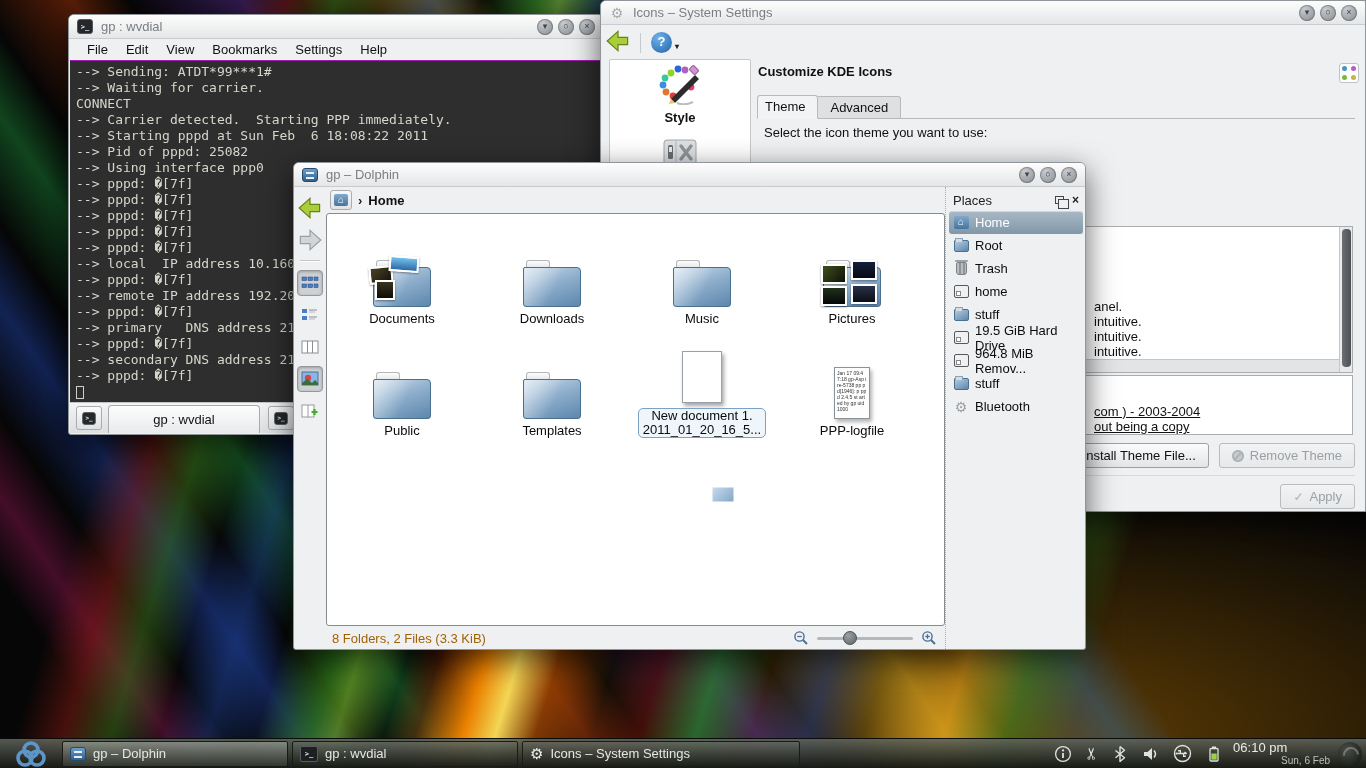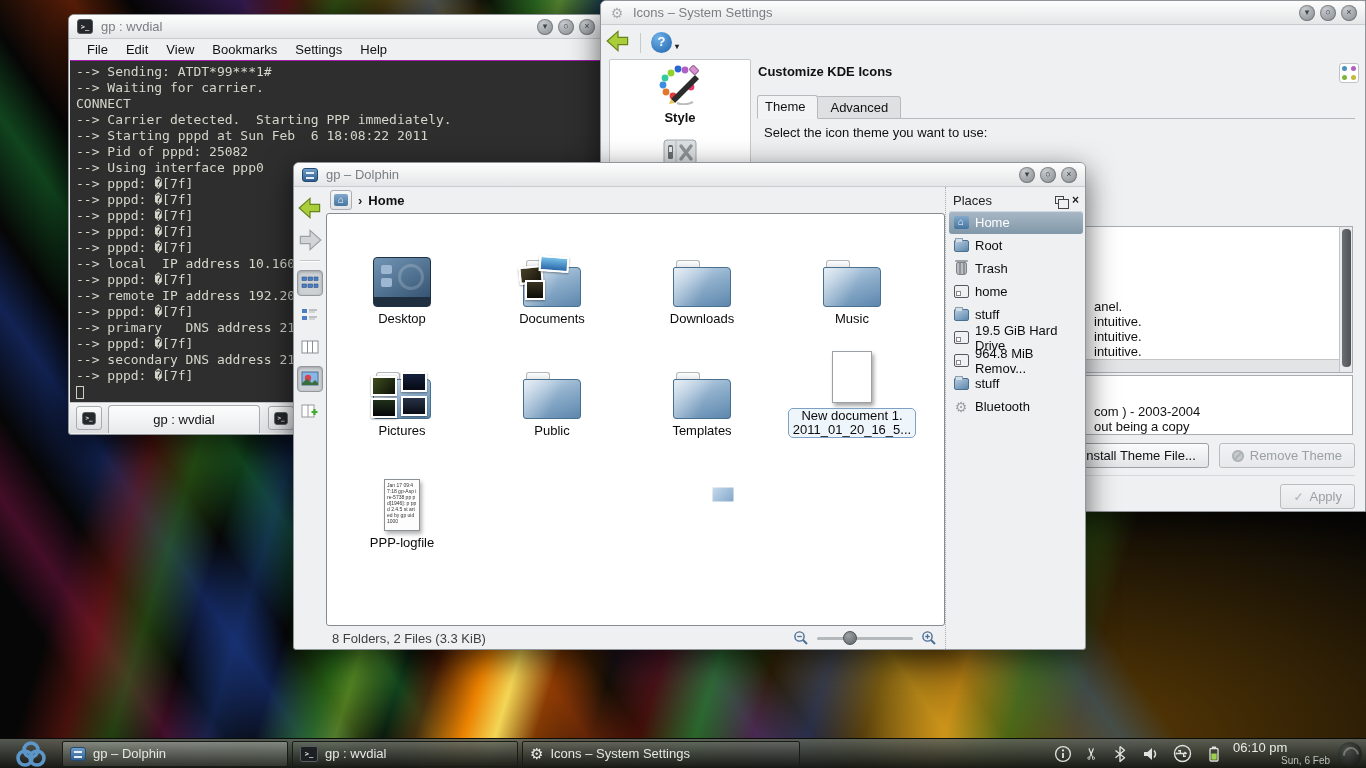--- a/index.html
+++ b/index.html
@@ -89,21 +89,21 @@
   .ss-tabline { position:absolute; left:156px; right:10px; top:117px; border-top:1px solid #b7babd; }
   .ss-prompt { position:absolute; left:163px; top:124px; color:#111;text-align:center; }
   .theme-list { position:absolute; left:160px; right:12px; top:225px; height:147px; background:#fff;
                 border:1px solid #a9adb0; }
   .frag-lines { position:absolute; left:332px; top:72px; color:#111; line-height:15px; }
   .theme-hscroll { position:absolute; left:0; right:13px; bottom:0; height:13px; background:#e2e4e6; border-top:1px solid #c3c6c8; }
   .theme-vscroll { position:absolute; right:0; top:0; bottom:0; width:13px; background:#e8eaec; border-left:1px solid #c3c6c8; }
   .theme-vscroll i { position:absolute; left:1.5px; right:1.5px; top:2px; height:138px; background:linear-gradient(90deg,#6b6f73,#4e5256); border-radius:4px; }
   .theme-desc { position:absolute; left:160px; right:12px; top:374px; height:60px; background:#fff;
                 border:1px solid #a9adb0; }
-  .theme-desc .frag-lines2 { position:absolute; left:332px; top:28px; color:#111; line-height:15px; }
+  .theme-desc .frag-lines2 { position:absolute; left:332px; top:28px; color:#111; line-height:15px;text-decoration:underline; }
   .ss-btnrow { position:absolute; top:442px; right:10px; display:flex; gap:10px; }
   .kbtn { height:25px; padding:0 12px; display:inline-flex; align-items:center; gap:6px;
           background:linear-gradient(#fbfcfc,#e2e4e6); border:1px solid #9da1a5; border-radius:3px; color:#111; }
   .kbtn.disabled { color:#9ba0a4; background:linear-gradient(#f2f3f4,#e6e8ea); border-color:#b9bdc0; }
   .arrow-blue { width:0; height:0; border:5px solid transparent; border-left:8px solid #2f77c0; margin-right:-2px; }
   .no-entry { width:12px; height:12px; border-radius:50%; background:#c7cbce;
               box-shadow:inset 0 0 0 2px #aeb3b6; position:relative; }
   .no-entry::after { content:""; position:absolute; left:1px; top:5px; width:10px; height:2px; background:#aeb3b6; transform:rotate(-45deg); }
   .check-gray { color:#aab0b4; font-size:12px; }
   .ss-sep { position:absolute; left:160px; right:10px; top:474px; border-top:1px solid #d6d9db; }
@@ -173,21 +173,21 @@
   .pi-home { width:15px; height:13px; border-radius:2px; background:linear-gradient(#82a9cc,#44759f); color:#fff; font-size:10px; line-height:12px; text-align:center; }
   .pi-folder { position:relative; width:15px; height:12px; border-radius:1px 2px 2px 2px; background:linear-gradient(150deg,#b6cbde,#5d87ad); border:1px solid #49708f; }
   .pi-folder::before { content:""; position:absolute; top:-3px; left:0; width:6px; height:3px; background:#d5dde5; border:1px solid #8ba3b8; border-bottom:none; }
   .pi-trash { position:relative; width:11px; height:13px; border-radius:2px 2px 3px 3px;
               background:repeating-linear-gradient(90deg,#babec2 0 2px,#8f9499 2px 4px); border:1px solid #7c8186; }
   .pi-trash::before { content:""; position:absolute; left:-2px; top:-3px; width:13px; height:2px; background:#9ea3a8; border-radius:1px; }
   .pi-drive { position:relative; width:15px; height:13px; border-radius:2px; background:linear-gradient(140deg,#e6e9ec 15%,#5e6periodic266 15%), linear-gradient(140deg,#e6e9ec 18%,#5e6266 60%,#3a3e42); border:1px solid #55595d; }
   .pi-drive::after { content:""; position:absolute; left:1px; bottom:1px; width:5px; height:5px; background:#fff; box-shadow:inset 0 0 0 1px #888; }
   .pi-gear { color:#9aa0a6; font-size:14px; }
   
-  .d-status { position:absolute; left:32px; right:142px; top:463px; height:24px; display:flex; align-items:center; padding:0 6px; color:#404040; }
+  .d-status { position:absolute; left:32px; right:142px; top:463px; height:24px; display:flex; align-items:center; padding:0 6px; color:#a16207; }
   .zoomctl { margin-left:auto; display:flex; align-items:center; gap:8px; }
   .slider { position:relative; width:96px; height:14px; }
   .slider .track { position:absolute; left:0; right:0; top:6px; height:3px; background:#b4b8bb; border-radius:2px; }
   .slider .thumb { position:absolute; left:26px; top:0; width:14px; height:14px; border-radius:50%;
                    background:radial-gradient(circle at 35% 30%, #9aa0a4, #5f6468); border:1px solid #4c5054; }
   
   .drag-ghost { position:absolute; left:712px; top:487px; width:22px; height:15px; border-radius:2px; opacity:.9;
                 background:linear-gradient(135deg,#c4d8ec,#739dc4); box-shadow:0 0 0 1px rgba(255,255,255,.5) inset; }
 
   
@@ -440,26 +440,20 @@
     <div class="d-crumbbar">
       <span class="crumb-home-btn">
         <span class="crumb-home-ic">⌂</span>
       </span>
       <span class="crumb-sep">›</span>
       <span class="crumb-label">Home</span>
     </div>
 
     <div class="d-view">
       <div class="d-grid">
-        <div class="d-cell">
-          <span class="desk-icon">
-              <span class="desk-swirl"></span>
-            </span>
-          <span class="lbl">Desktop</span>
-        </div>
         <div class="d-cell">
           <span class="ficon">
             <span class="tab"></span>
               <span class="fbody"></span>
             <span class="th docs-th1"></span>
               <span class="th docs-th2"></span>
               <span class="th docs-th3"></span>
           </span>
           <span class="lbl">Documents</span>
         </div>

